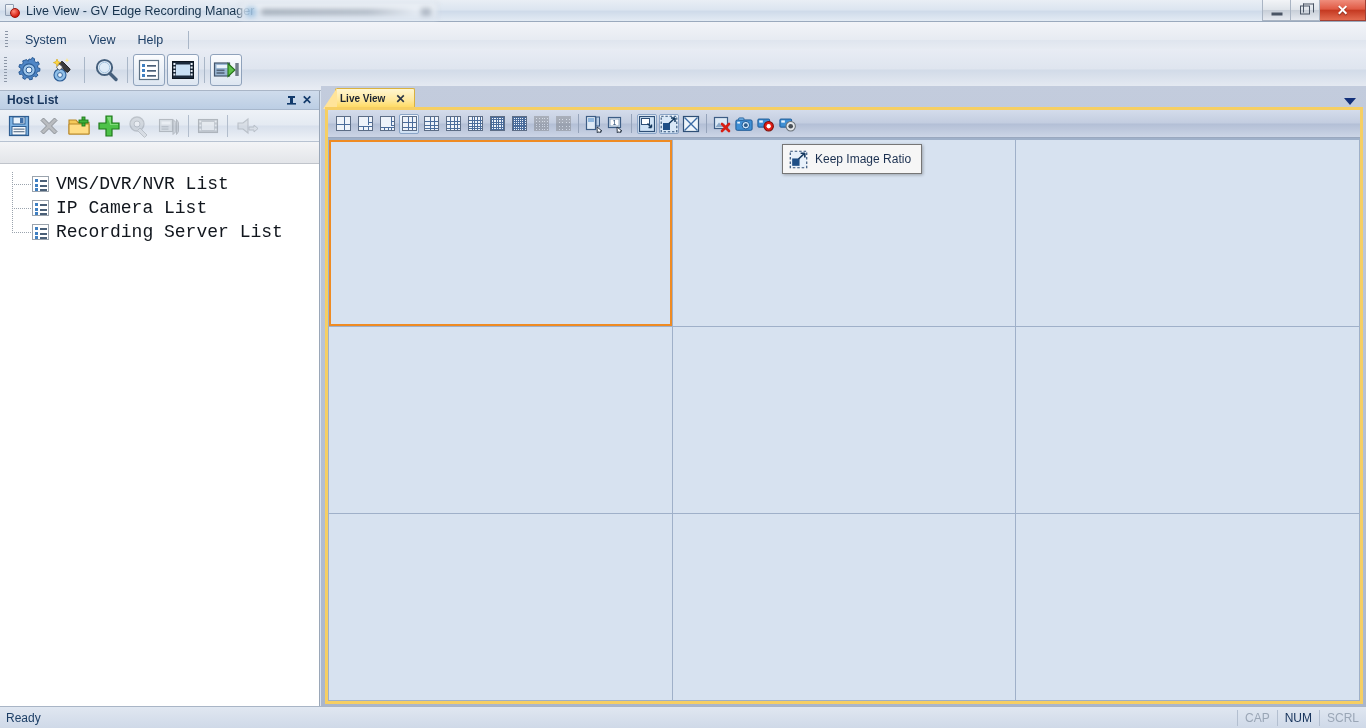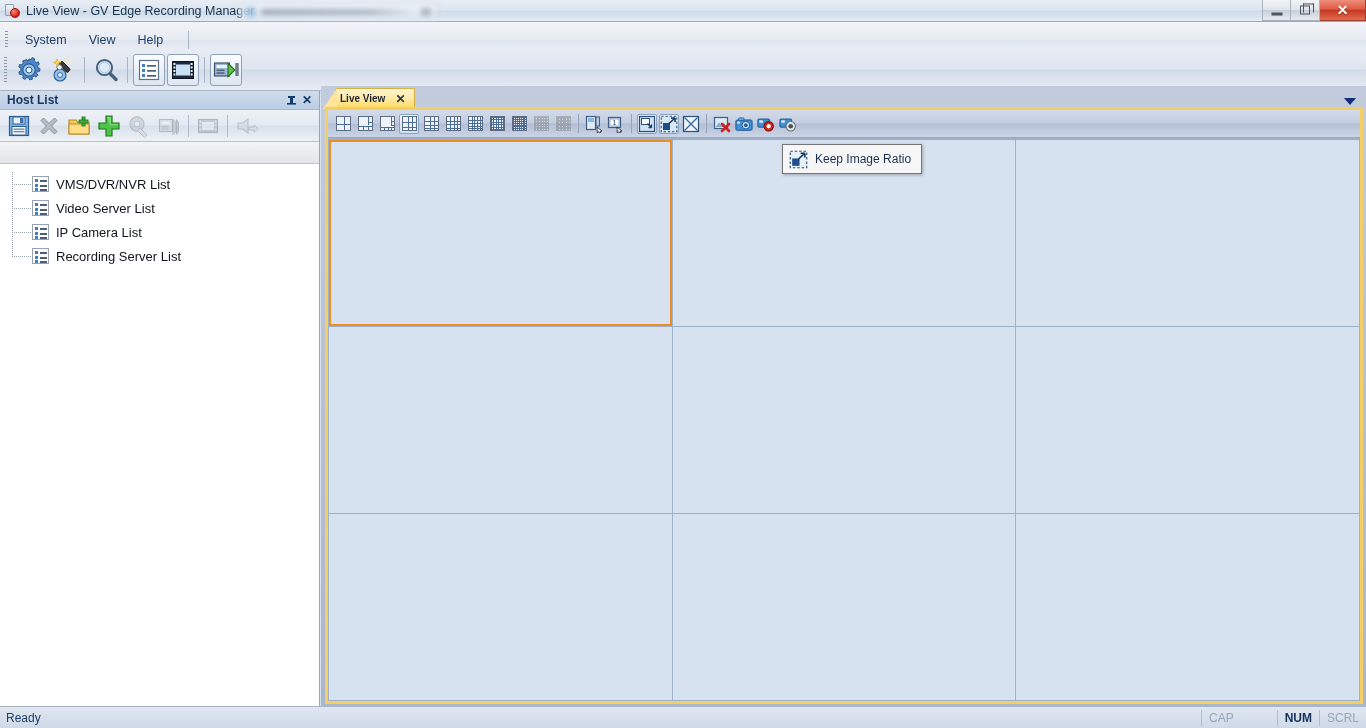--- a/index.html
+++ b/index.html
@@ -81,21 +81,21 @@
   .tnode{ height:24px; display:flex; align-items:center; padding-left:12px; position:relative;}
   .tnode .dash{ width:20px;height:1px;flex:none;
     background-image:repeating-linear-gradient(to right,#9aa3ad 0 1px,transparent 1px 2px);}
   .tnode .vline{position:absolute;left:12px;top:0;bottom:0;width:1px;
     background-image:repeating-linear-gradient(to bottom,#9aa3ad 0 1px,transparent 1px 2px);}
   .tnode:last-child .vline{bottom:12px;}
   .listicon{width:17px;height:16px;border:1px solid #9aa3ad;background:#fff;flex:none;margin-right:7px;
     position:relative;}
   .listicon i{position:absolute;left:2px;width:3px;height:3px;background:#3f7fc1;}
   .listicon b{position:absolute;left:7px;width:7px;height:2px;background:#4a5f77;}
-  .tlabel{font-size:13px;color:#11161d;white-space:nowrap;}
+  .tlabel{font-size:18px;color:#11161d;white-space:nowrap;font-family:Liberation Mono, monospace;}
 
   
   .docarea{ position:absolute;left:321px;top:86px;width:1045px;height:620px;
     background:linear-gradient(to bottom,#c3ccdd 0%,#aab6cc 100%);}
   .tabstrip{ position:absolute;left:0;top:0;width:100%;height:22px;display:flex;align-items:flex-end;}
   .tab{ margin-left:14px; height:20px; display:flex;align-items:center;padding:0 9px 0 4px;
     background:linear-gradient(to bottom,#fff6d0 0%,#ffe9a0 55%,#ffd95e 100%);
     border:1px solid #d9b13f;border-bottom:none;border-radius:2px 2px 0 0;position:relative;}
   .tab:before{content:"";position:absolute;left:-13px;bottom:-1px;width:0;height:0;
     border-style:solid;border-width:0 0 21px 14px;border-color:transparent transparent #ffe49a transparent;}
@@ -131,21 +131,21 @@
     gap:7px;padding:0 10px 0 6px;background:#f6f6f6;border:1px solid #767676;
     box-shadow:1px 1px 3px rgba(0,0,0,.28);}
   .tt-text{font-size:12px;color:#1b3050;white-space:nowrap;}
 
   
   .statusbar{ position:absolute;left:0;bottom:0;width:1366px;height:22px;
     background:linear-gradient(to bottom,#e0e7f1,#cfd9e8);
     border-top:1px solid #a9b5c6;display:flex;align-items:center;}
   .status-text{font-size:12px;color:#1d3f66;padding-left:6px;flex:1;}
   .st-ind{font-size:12px;padding:0 7px;border-left:1px solid #b3bfd0;height:16px;line-height:16px;}
-  .st-ind.off{color:#9aa6b6;} .st-ind.on{color:#15325a;font-weight:bold;margin-left:36px;}
+  .st-ind.off{color:#9aa6b6;} .st-ind.on{color:#15325a;font-weight:normal;}
 
   svg{display:block;}
 </style>
 </head>
 <body>
 
 <div class="titlebar">
   <div class="app-icon">
     <div class="sq"></div>
       <div class="dot"></div>
@@ -375,46 +375,33 @@
       <div class="vline"></div>
         <div class="dash"></div>
       <div class="listicon">
         <i style="top:2px"></i>
           <i style="top:6.5px"></i>
           <i style="top:11px"></i>
         <b style="top:3px"></b>
           <b style="top:7.5px"></b>
           <b style="top:12px"></b>
       </div>
-      <div class="tlabel">Video Server List</div>
+      <div class="tlabel">IP Camera List</div>
     </div>
     <div class="tnode">
       <div class="vline"></div>
         <div class="dash"></div>
       <div class="listicon">
         <i style="top:2px"></i>
           <i style="top:6.5px"></i>
           <i style="top:11px"></i>
         <b style="top:3px"></b>
           <b style="top:7.5px"></b>
           <b style="top:12px"></b>
       </div>
-      <div class="tlabel">IP Camera List</div>
-    </div>
-    <div class="tnode">
-      <div class="vline"></div>
-        <div class="dash"></div>
-      <div class="listicon">
-        <i style="top:2px"></i>
-          <i style="top:6.5px"></i>
-          <i style="top:11px"></i>
-        <b style="top:3px"></b>
-          <b style="top:7.5px"></b>
-          <b style="top:12px"></b>
-      </div>
       <div class="tlabel">Recording Server List</div>
     </div>
   </div>
 </div>
 
 <div class="docarea">
 
   <div class="tabstrip">
     <div class="tab">
       <span class="tab-label">Live View</span>

